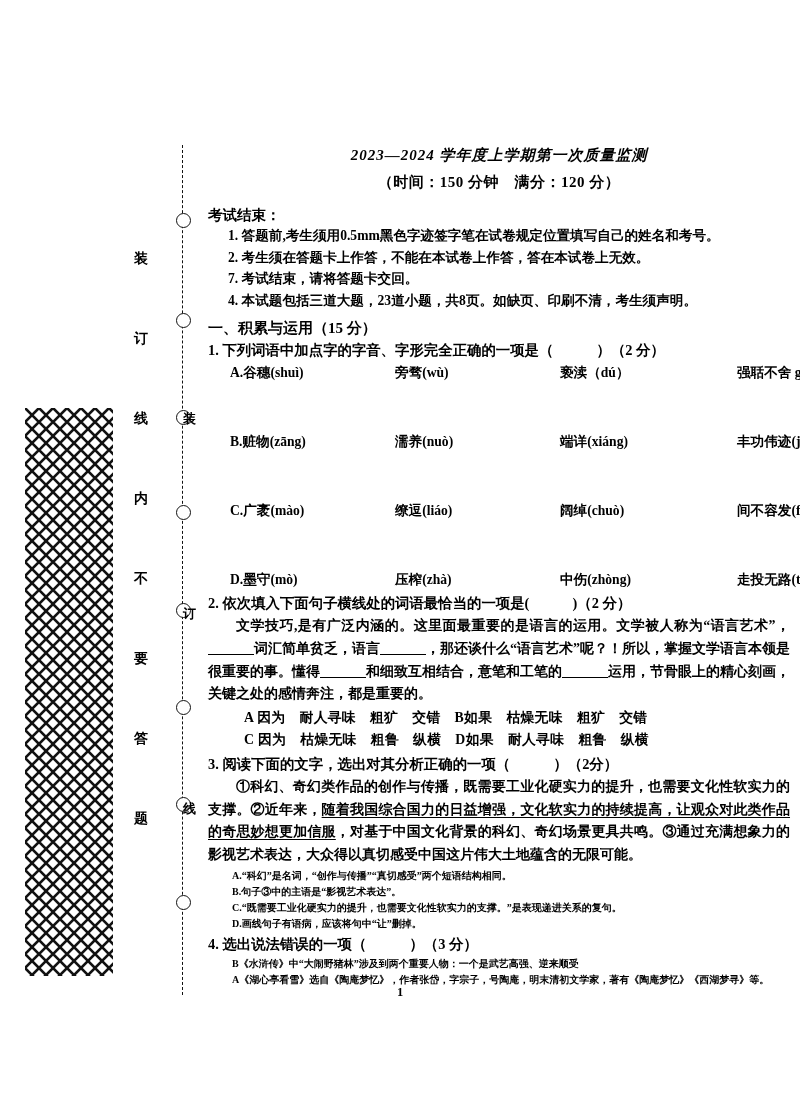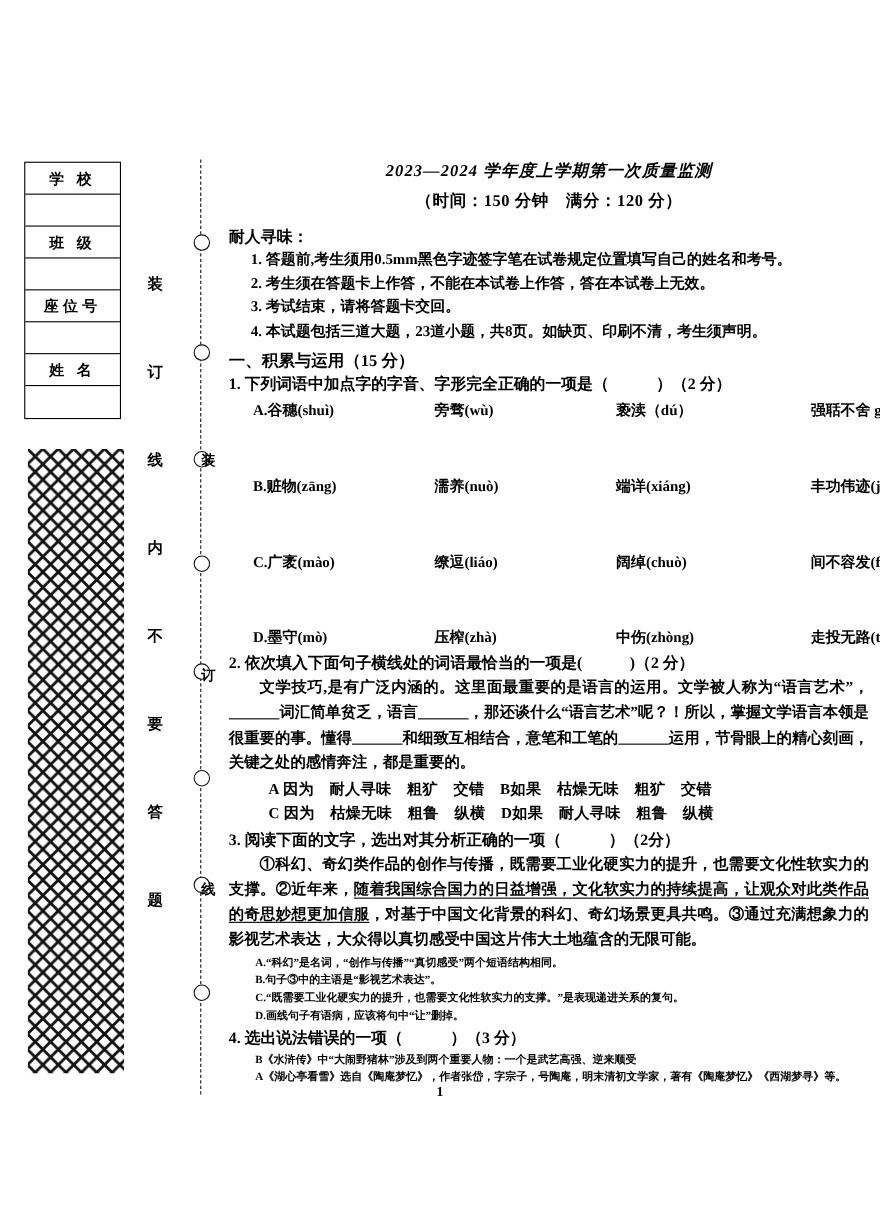--- a/index.html
+++ b/index.html
@@ -106,30 +106,20 @@
   .pagenum{
     position:absolute;left:0;right:0;top:985px;text-align:center;
     font-size:12.5px;font-weight:700;
   }
 </style>
 </head>
 <body>
 
 <div class="page">
 
-  <div class="info-box">
-    <div class="info-row">学 校</div>
-    <div class="info-row blank"></div>
-    <div class="info-row">班 级</div>
-    <div class="info-row blank"></div>
-    <div class="info-row">座位号</div>
-    <div class="info-row blank"></div>
-    <div class="info-row">姓 名</div>
-    <div class="info-row blank"></div>
-  </div>
 
   <div class="hatch">
     <svg width="88" height="568" viewBox="0 0 88 568">
       <defs>
         <pattern id="dia" width="28" height="28" patternUnits="userSpaceOnUse">
           <path d="M0 14 L14 0 L28 14 L14 28 Z" fill="none" stroke="#111" stroke-width="2.6"></path>
         </pattern>
         <pattern id="dia2" width="28" height="28" patternUnits="userSpaceOnUse" patternTransform="translate(14,0)">
           <path d="M0 14 L14 0 L28 14 L14 28 Z" fill="none" stroke="#111" stroke-width="2.6"></path>
         </pattern>
@@ -163,24 +153,24 @@
     <div class="dash-char" style="top:265px">装</div>
     <div class="dash-char" style="top:460px">订</div>
     <div class="dash-char" style="top:655px">线</div>
   </div>
 
   <div class="sheet">
 
     <div class="title-main">2023—2024 学年度上学期第一次质量监测</div>
     <div class="title-time">（时间：150 分钟　满分：120 分）</div>
 
-    <div class="notice-head">耐人寻味：</div>
+    <div class="notice-head">考试结束：</div>
     <div class="notice-item">1. 答题前,考生须用0.5mm黑色字迹签字笔在试卷规定位置填写自己的姓名和考号。</div>
     <div class="notice-item">2. 考生须在答题卡上作答，不能在本试卷上作答，答在本试卷上无效。</div>
-    <div class="notice-item">3. 考试结束，请将答题卡交回。</div>
+    <div class="notice-item">7. 考试结束，请将答题卡交回。</div>
     <div class="notice-item">4. 本试题包括三道大题，23道小题，共8页。如缺页、印刷不清，考生须声明。</div>
 
     <div class="sec-head">一、积累与运用（15 分）</div>
 
     <div class="q-stem">1. 下列词语中加点字的字音、字形完全正确的一项是（　　　）（2 分）</div>
     <div class="opt-grid">
       <div><span>A.</span><span>谷穗(shuì)</span></div>
       <div>旁骛(wù)</div>
       <div>亵渎（dú）</div>
       <div>强聒不舍 guō）</div>

